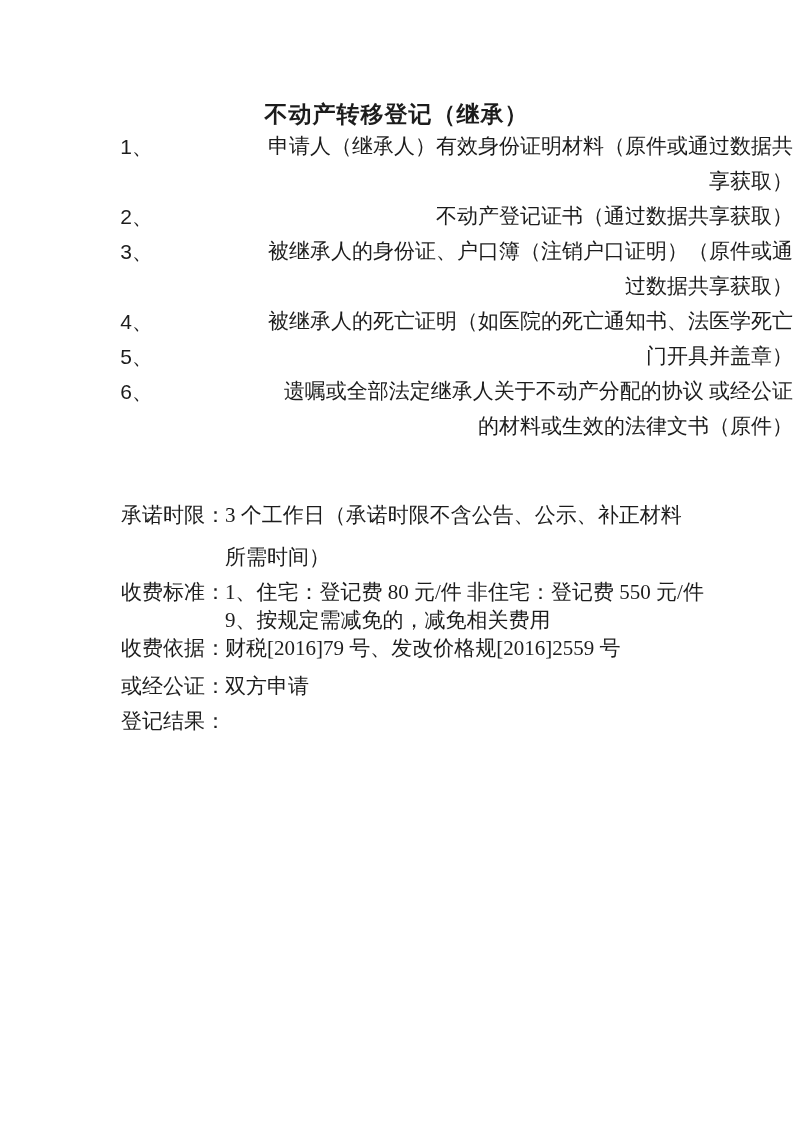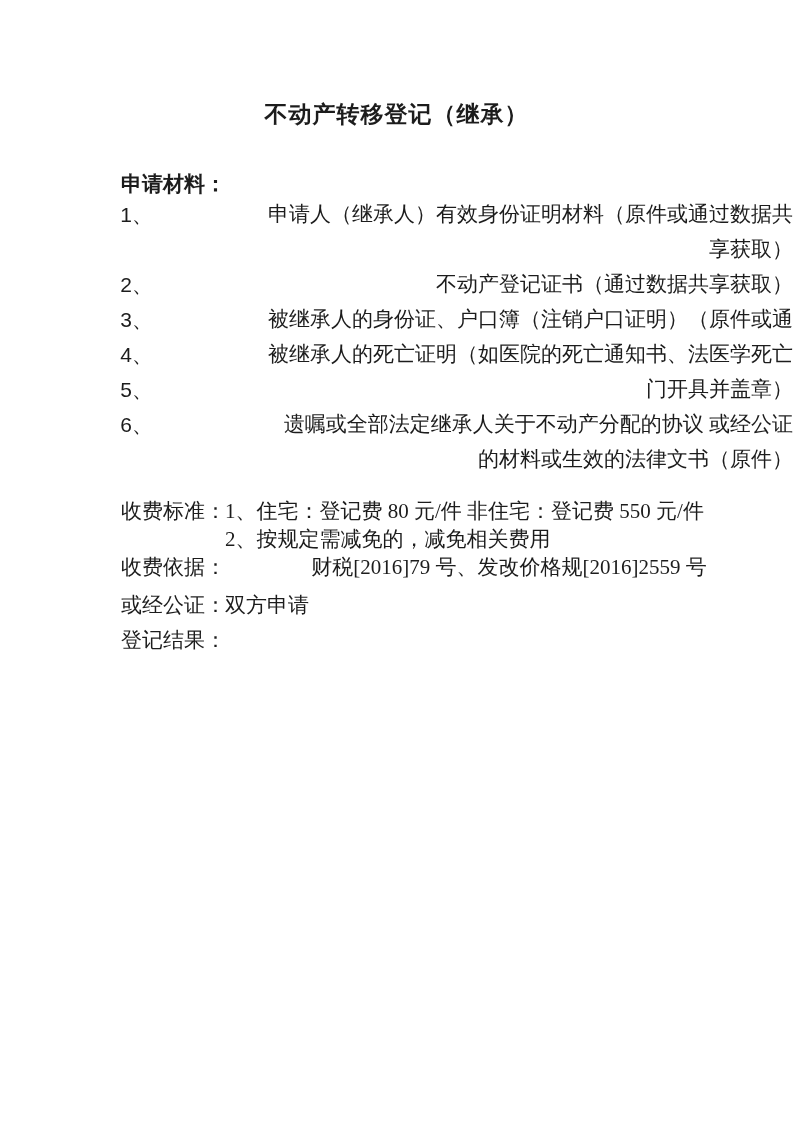--- a/index.html
+++ b/index.html
@@ -44,76 +44,83 @@
     white-space: nowrap;
     line-height: 35px;
     font-family: "Liberation Sans", "DejaVu Sans", sans-serif;
   }
   .material-item .line { white-space: nowrap; text-align: right; }
   .info-row { position: relative; margin-left: 121px; }
   .info-label { position: absolute; left: 0; top: 0; white-space: nowrap; }
   .info-content { margin-left: 104px; }
   .info-content .line { white-space: nowrap; }
   .row-promise { margin-top: 50px; line-height: 42px; }
-  .row-fee-standard { margin-top: 20px; line-height: 28px; }
-  .row-fee-basis { margin-top: 3px; line-height: 22px; text-align: center; }
+  .row-fee-standard { line-height: 28px; }
+  .row-fee-basis { margin-top: 3px; line-height: 22px; }
   .row-apply-method { margin-top: 16px; line-height: 22px; }
   .row-result { margin-top: 13px; line-height: 22px; }
 </style>
 </head>
 <body>
 
 <div class="page">
 
   <h1 class="doc-title">不动产转移登记（继承）</h1>
 
-  <div class="materials-heading">申请材料：</div>
 
   <div class="materials-list">
 
     <div class="material-item">
       <span class="num">1、</span>
       <div class="line">申请人（继承人）有效身份证明材料（原件或通过数据共</div>
       <div class="line">享获取）</div>
     </div>
 
     <div class="material-item">
       <span class="num">2、</span>
       <div class="line">不动产登记证书（通过数据共享获取）</div>
     </div>
 
     <div class="material-item">
       <span class="num">3、</span>
       <div class="line">被继承人的身份证、户口簿（注销户口证明）（原件或通</div>
+      <div class="line">过数据共享获取）</div>
     </div>
 
     <div class="material-item">
       <span class="num">4、</span>
       <div class="line">被继承人的死亡证明（如医院的死亡通知书、法医学死亡</div>
     </div>
 
     <div class="material-item">
       <span class="num">5、</span>
       <div class="line">门开具并盖章）</div>
     </div>
 
     <div class="material-item">
       <span class="num">6、</span>
       <div class="line">遗嘱或全部法定继承人关于不动产分配的协议 或经公证</div>
       <div class="line">的材料或生效的法律文书（原件）</div>
     </div>
 
   </div>
 
+  <div class="info-row row-promise">
+    <span class="info-label">承诺时限：</span>
+    <div class="info-content">
+      <div class="line">3 个工作日（承诺时限不含公告、公示、补正材料</div>
+      <div class="line">所需时间）</div>
+    </div>
+  </div>
 
   <div class="info-row row-fee-standard">
     <span class="info-label">收费标准：</span>
     <div class="info-content">
       <div class="line">1、住宅：登记费 80 元/件 非住宅：登记费 550 元/件</div>
-      <div class="line">2、按规定需减免的，减免相关费用</div>
+      <div class="line">9、按规定需减免的，减免相关费用</div>
     </div>
   </div>
 
   <div class="info-row row-fee-basis">
     <span class="info-label">收费依据：</span>
     <div class="info-content">
       <div class="line">财税[2016]79 号、发改价格规[2016]2559 号</div>
     </div>
   </div>
 

